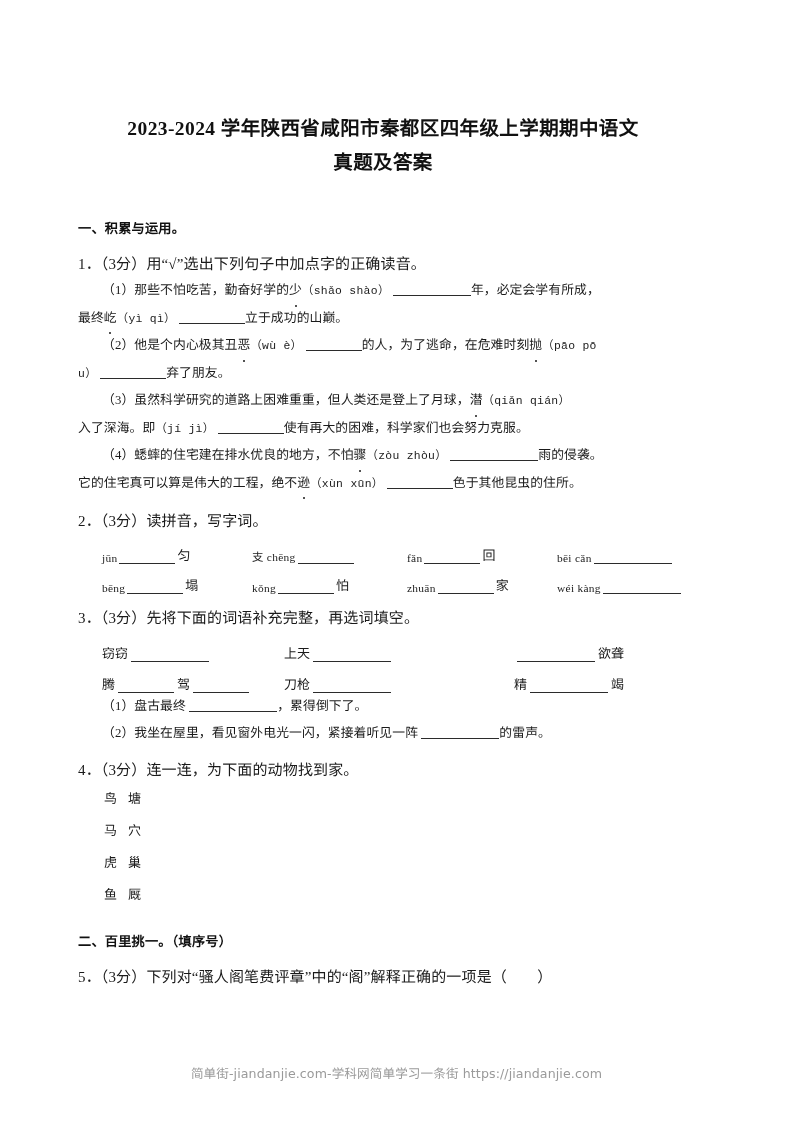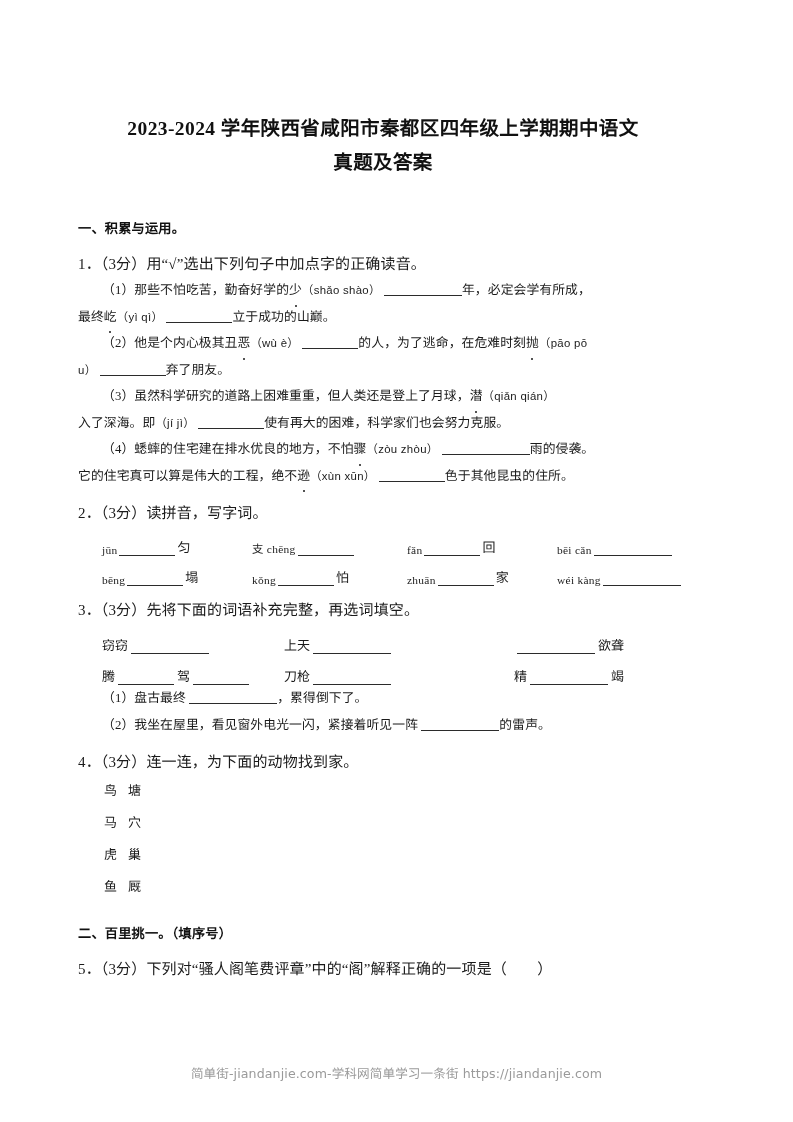--- a/index.html
+++ b/index.html
@@ -68,21 +68,21 @@
     font-size: 12.8px;
     line-height: 26.5px;
     letter-spacing: 0.1px;
     color: #1a1a1a;
     white-space: nowrap;
   }
   .sub.indent { padding-left: 24px; }
   .sub.flush  { padding-left: 0px; }
 
   .py {
-    font-family: Liberation Sans, sans-serif;
+    font-family: Liberation Mono, monospace;
     font-size: 11.4px;
     letter-spacing: 0.3px;
   }
 
   
   .dot {
     position: relative;
     display: inline-block;
   }
   .dot::after {

